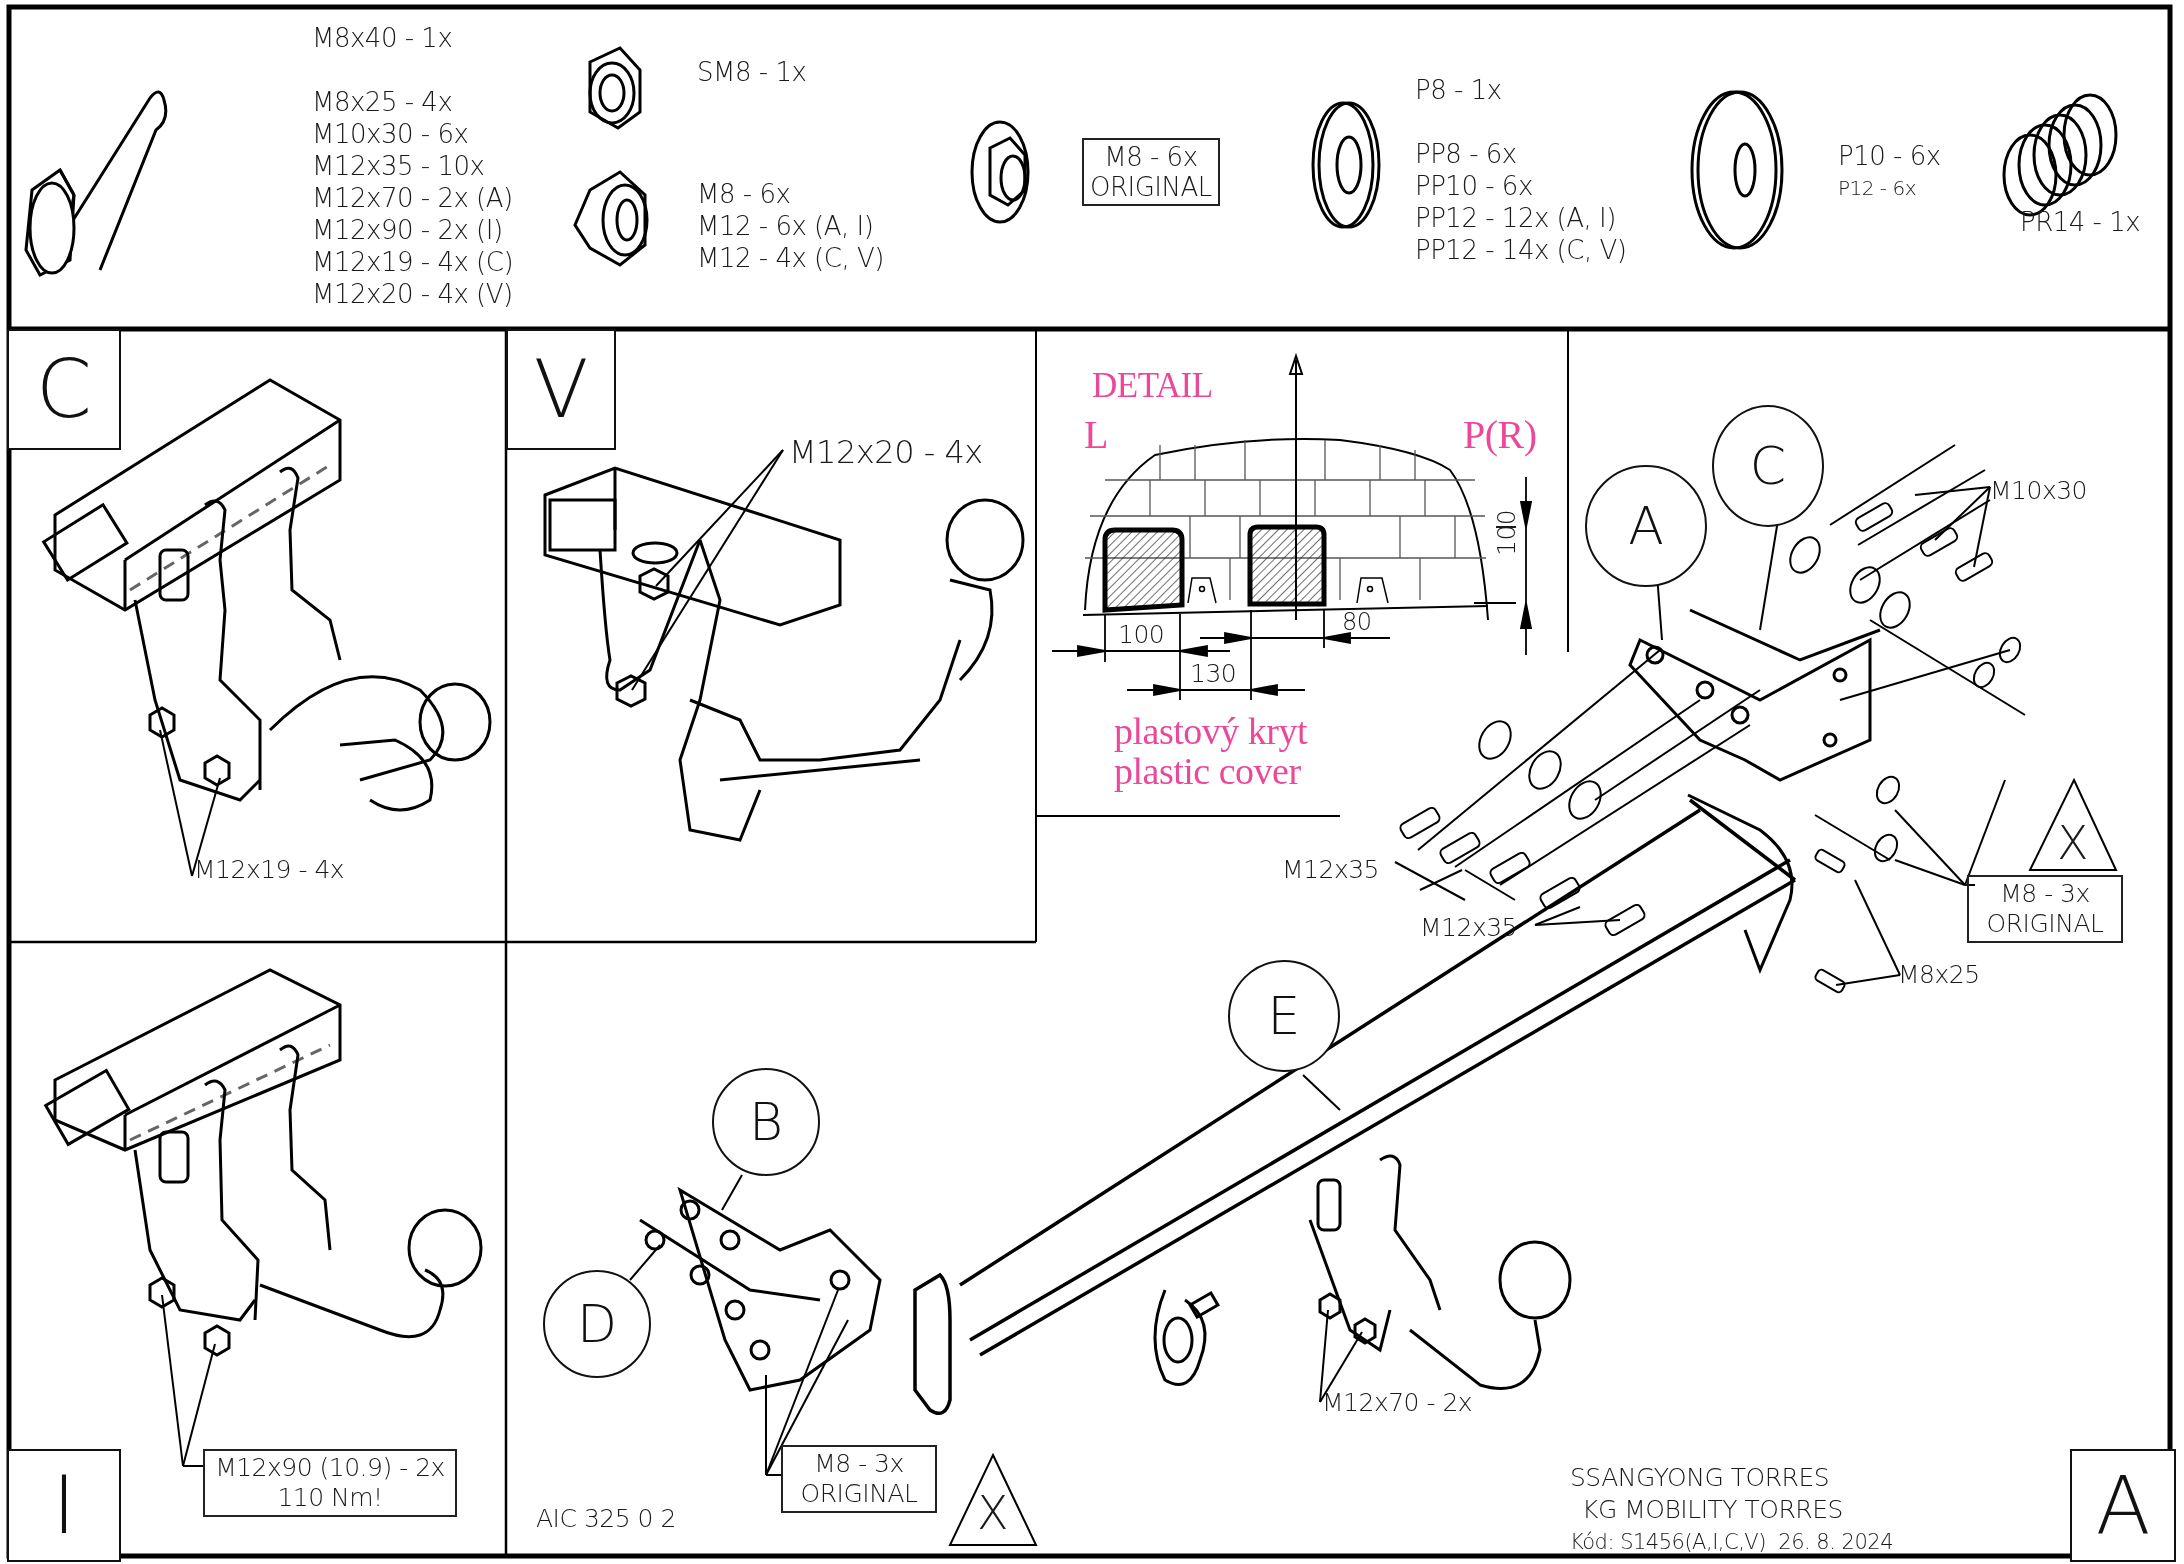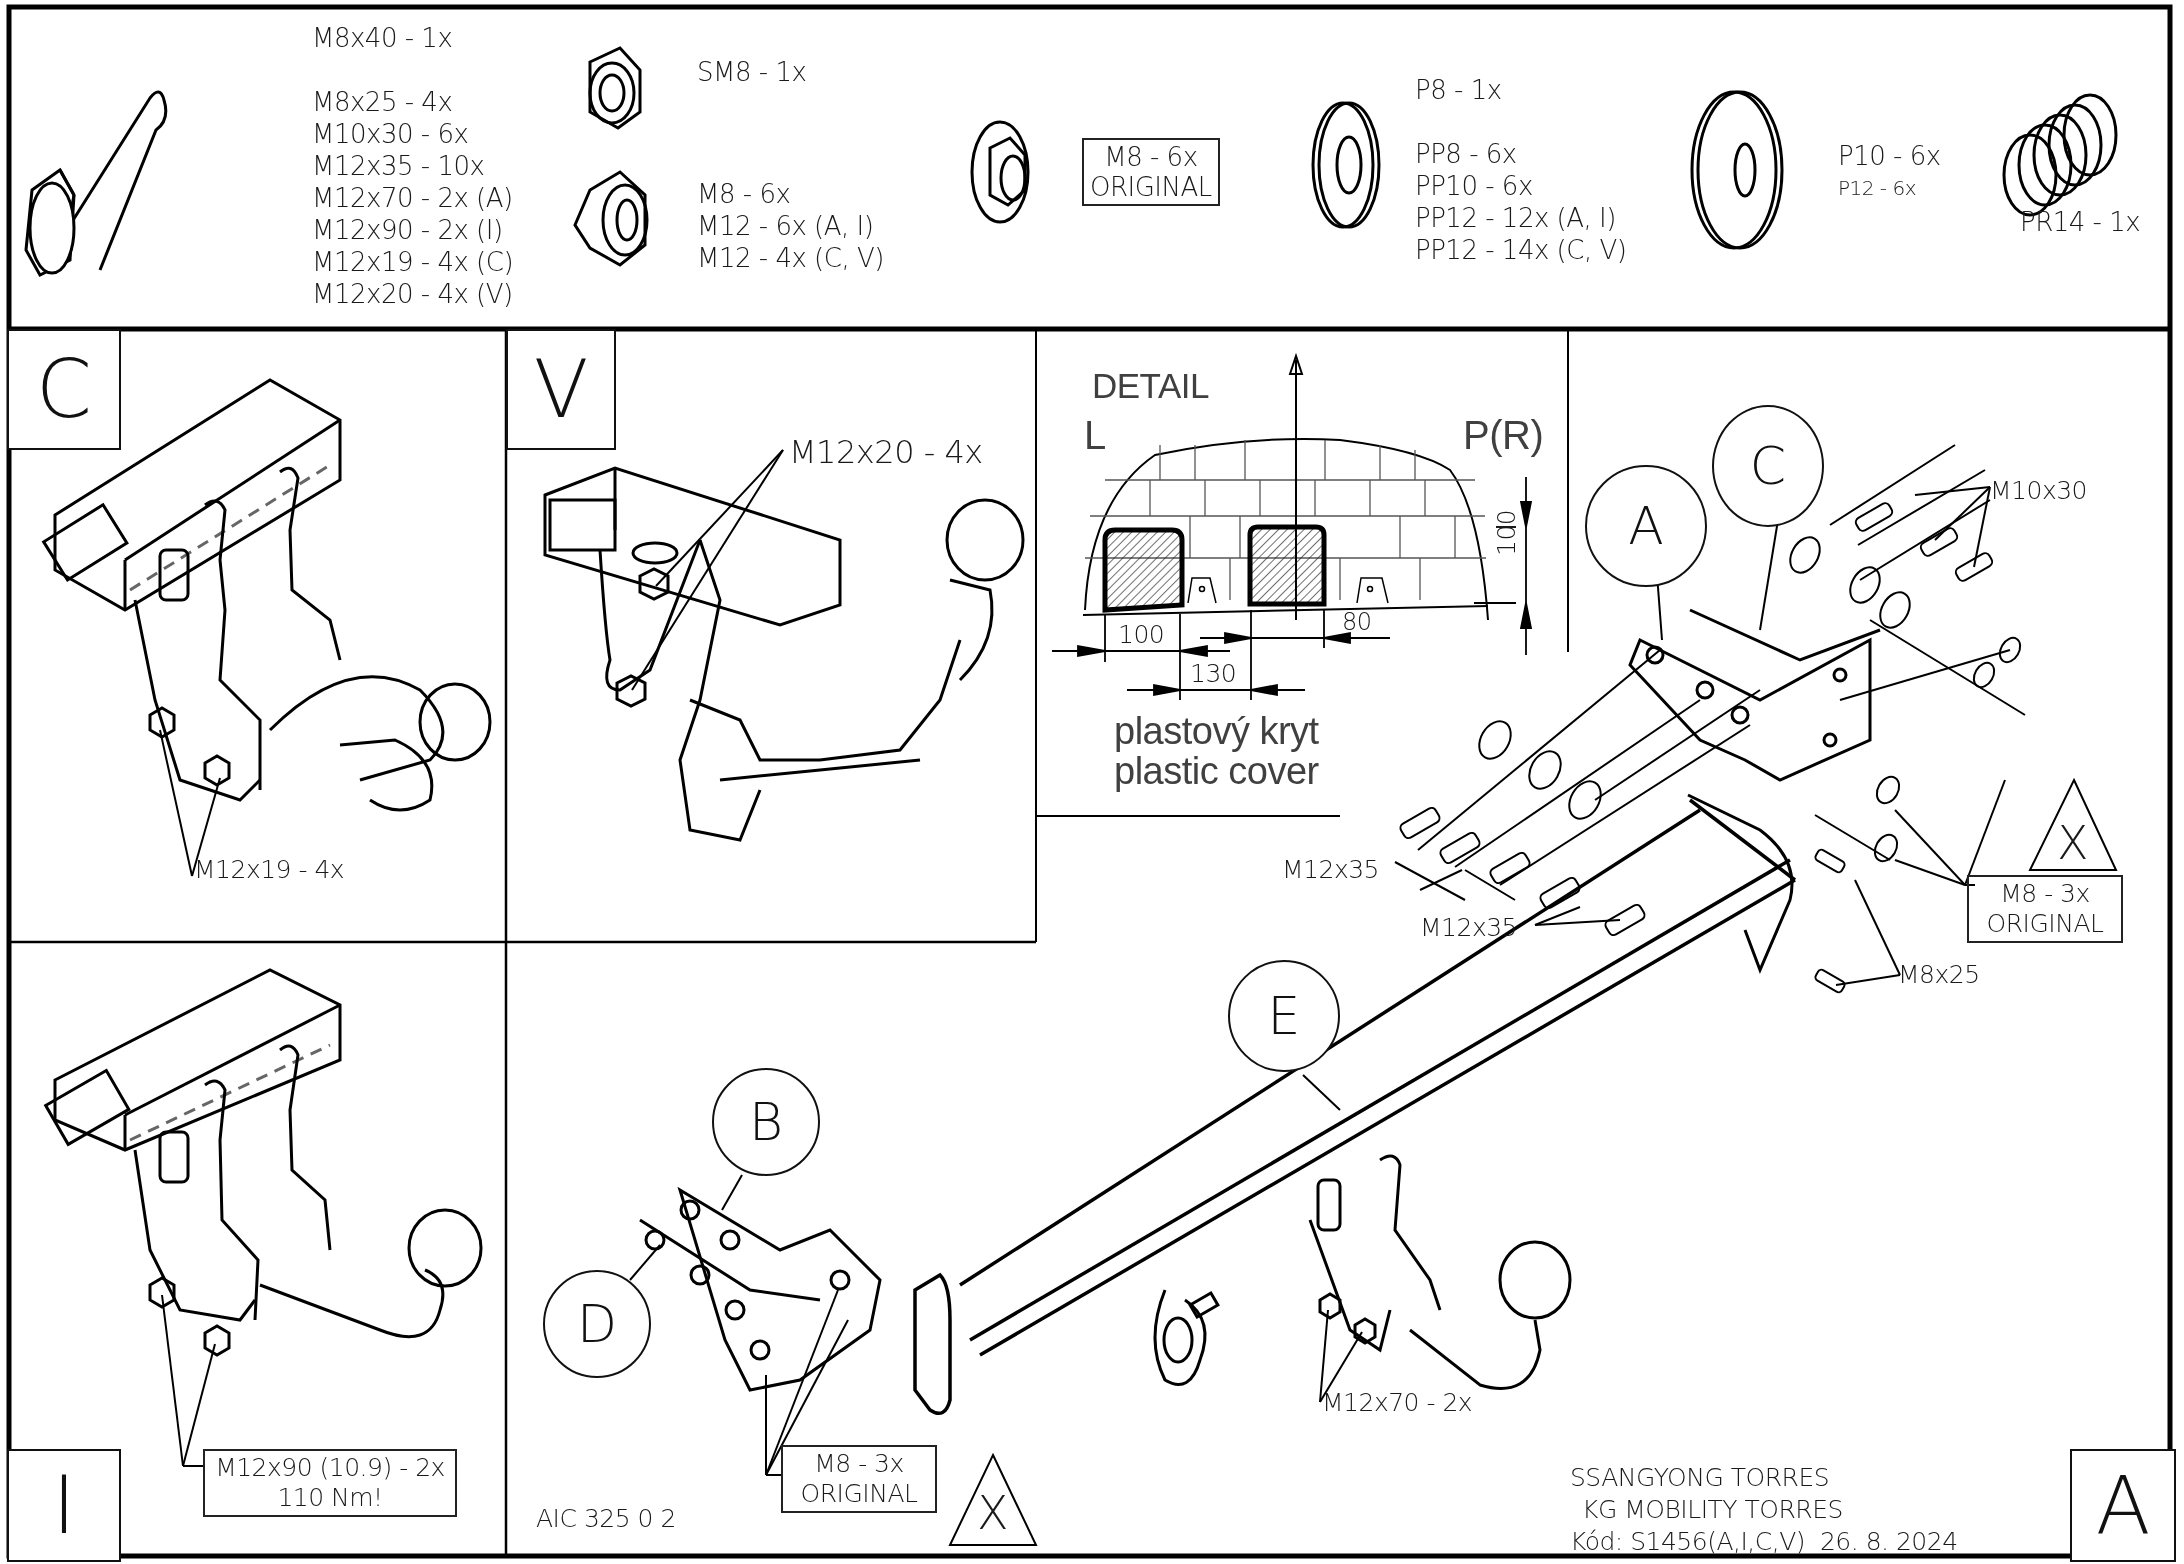--- a/index.html
+++ b/index.html
@@ -4,21 +4,21 @@
 <style>
   html, body { margin:0; padding:0; background:#fff; }
   body { width:2184px; height:1564px; position:relative; overflow:hidden; font-family:"DejaVu Sans", sans-serif; color:#111; }
   .abs { position:absolute; }
   svg.art { position:absolute; left:0; top:0; }
   .lbl { position:absolute; font-family:"DejaVu Sans", sans-serif; font-weight:300; color:#1a1a1a; white-space:nowrap; line-height:1; letter-spacing:-0.5px; }
   .parts { font-size:26px; line-height:32px; }
   .boxed { border:2px solid #222; padding:2px 6px; text-align:center; line-height:30px; }
   .variant { position:absolute; border:2px solid #111; background:#fff; display:flex; align-items:center; justify-content:center; font-family:"DejaVu Sans", sans-serif; font-weight:300; font-size:80px; color:#111; }
   .circle-lbl { position:absolute; border:2px solid #111; border-radius:50%; display:flex; align-items:center; justify-content:center; font-size:52px; font-weight:300; background:#fff; }
-  .detail-txt { font-family:Liberation Sans, sans-serif; color:#404040; }
+  .detail-txt { font-family:Liberation Serif, serif; color:#ec4899; }
 </style>
 </head>
 <body>
 
 <svg class="art" width="2184" height="1564">
   <rect x="9" y="7" width="2161" height="1549" fill="none" stroke="#000" stroke-width="5"></rect>
   <line x1="9" y1="329" x2="2170" y2="329" stroke="#000" stroke-width="5"></line>
   <line x1="506" y1="329" x2="506" y2="1556" stroke="#000" stroke-width="2.5"></line>
   <line x1="9" y1="942" x2="1036" y2="942" stroke="#000" stroke-width="2.5"></line>
   <line x1="1036" y1="329" x2="1036" y2="942" stroke="#000" stroke-width="2"></line>
@@ -398,15 +398,15 @@
   <div>M8 - 3x</div>
   <div>ORIGINAL</div>
 </div>
 <div class="lbl" style="left:977px;top:1490px;font-size:46px;">X</div>
 <div class="lbl" style="left:1322px;top:1390px;font-size:25px;">M12x70 - 2x</div>
 
 <div class="lbl" style="left:536px;top:1506px;font-size:25px;">AIC 325 0 2</div>
 <div class="abs" style="left:1570px;top:1442px;">
   <div class="lbl" style="position:static;font-size:25px;line-height:32px;margin-top:20px;">SSANGYONG TORRES</div>
   <div class="lbl" style="position:static;font-size:25px;line-height:32px;margin-left:12px;">KG MOBILITY TORRES</div>
-  <div class="lbl" style="position:static;font-size:25px;line-height:32px;white-space:pre;">Kód: S1456(A,I,C,V)  26. 8. 2024</div>
+  <div class="lbl" style="position:static;font-size:21px;line-height:32px;white-space:pre;">Kód: S1456(A,I,C,V)  26. 8. 2024</div>
 </div>
 <div class="variant" style="left:2070px;top:1449px;width:102px;height:109px;">A</div>
 
 </body></html>

